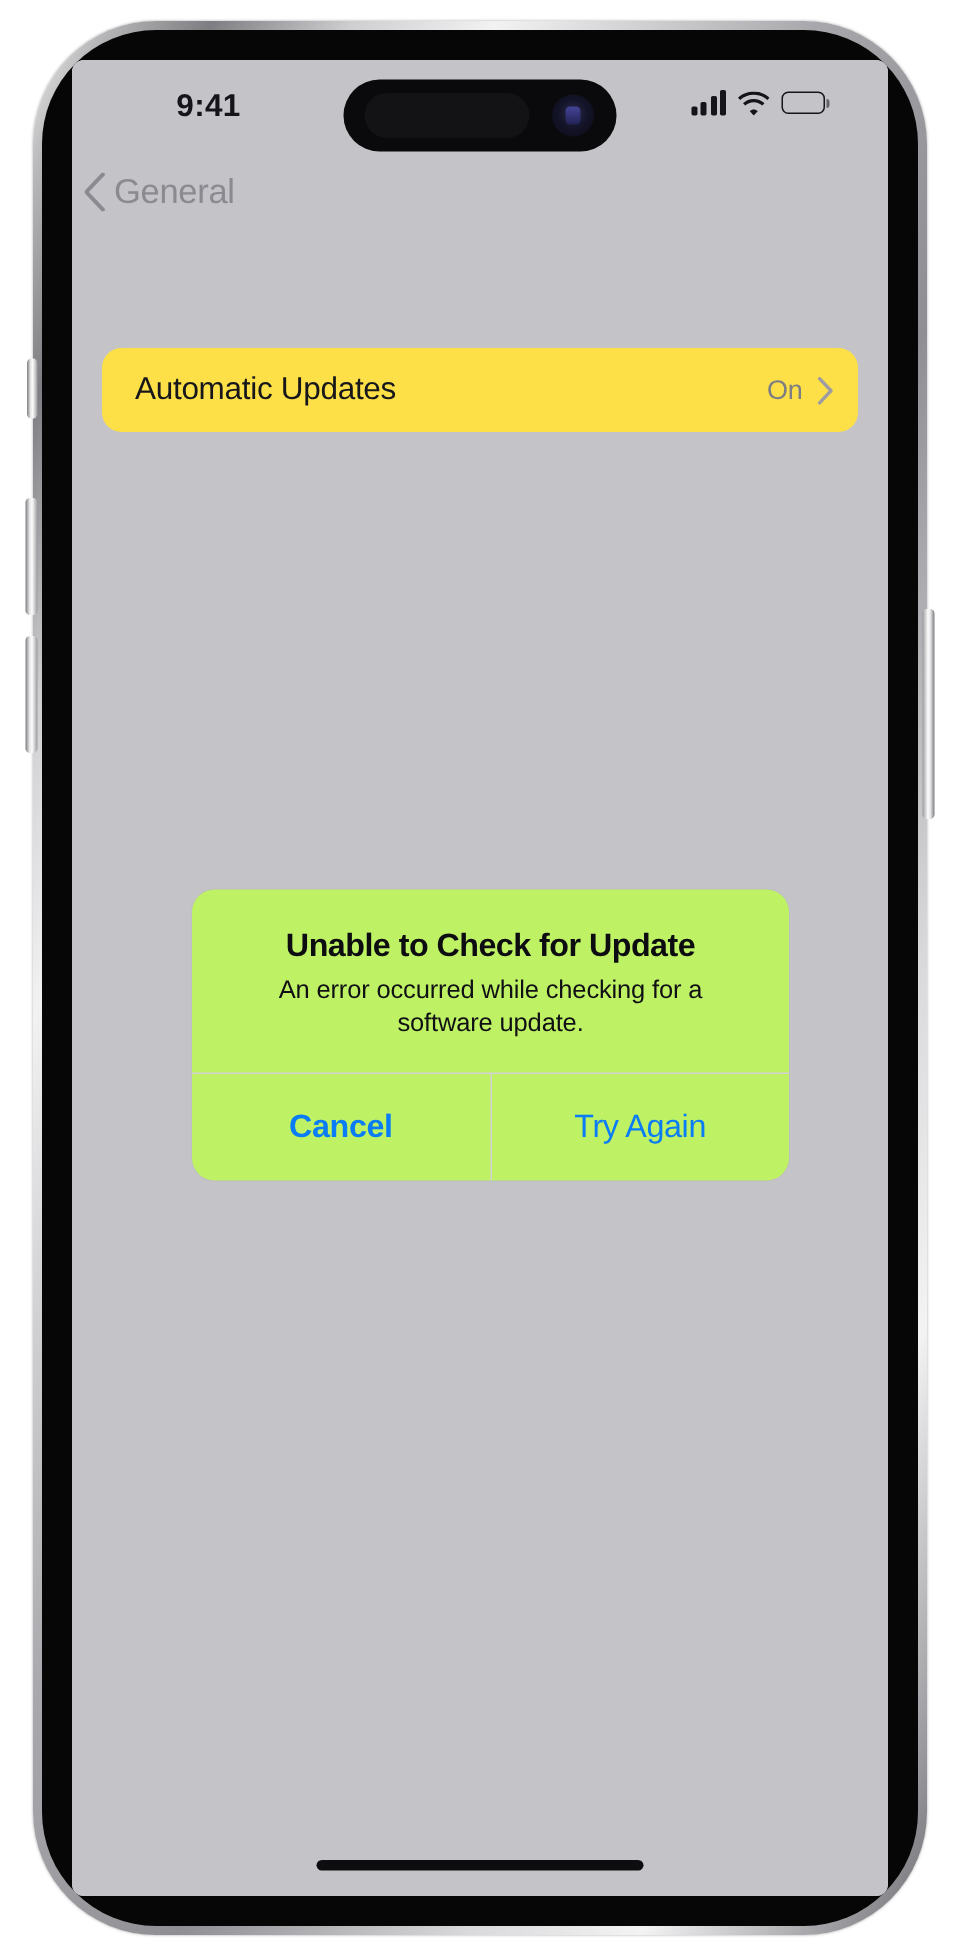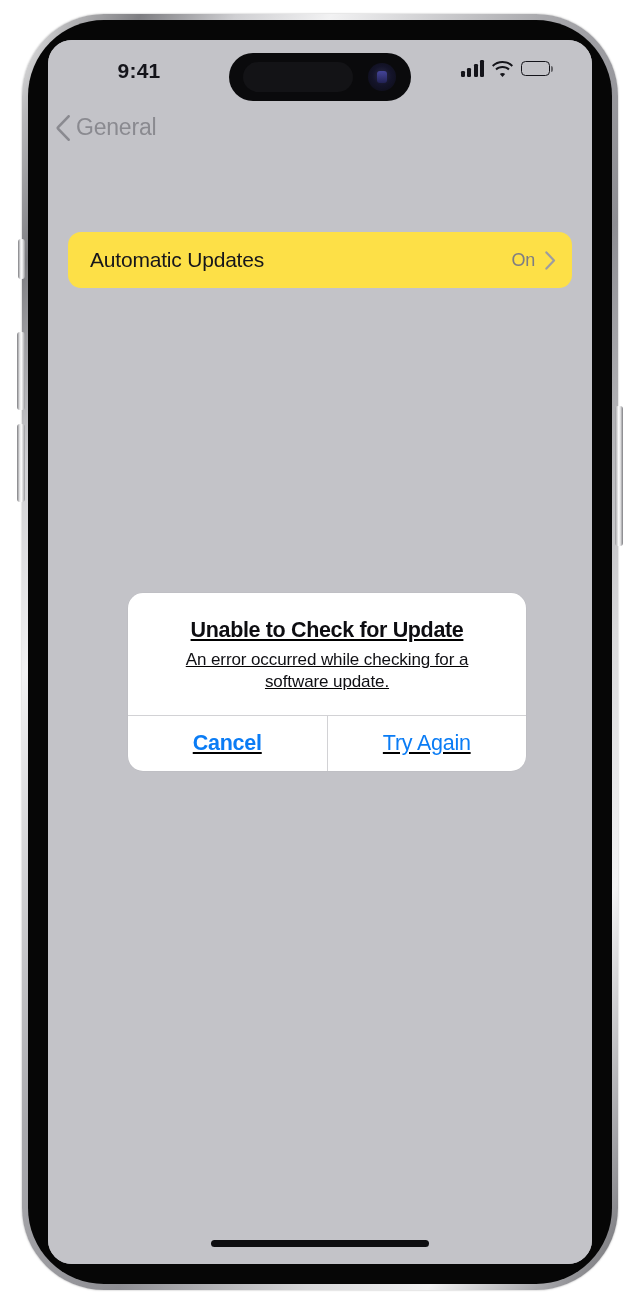--- a/index.html
+++ b/index.html
@@ -30,21 +30,21 @@
     position:absolute;
     left:6px; top:6px;
     width:584px; height:1264px;
     border-radius:76px;
     background:#060606;
   }
   #phone-screen {
     position:absolute;
     left:20px; top:20px;
     width:544px; height:1224px;
-    border-radius:24px;
+    border-radius:8px;
     overflow:hidden;
     background:#c3c3c8;
   }
 
   
   .side-btn {
     position:absolute;
     background:linear-gradient(90deg,#7d7d81,#e9e9ea 35%,#fbfbfb 55%,#9a9a9e 100%);
     border-radius:3px;
   }
@@ -165,44 +165,43 @@
     transform:translateX(-50%);
     width:218px; height:7px; border-radius:4px;
     background:#0d0d10;
   }
 
   
   #alert-dialog {
     position:absolute;
     left:80px; top:553px;
     width:398px;
-    background:#ffffff;
+    background:#bef264;
     border-radius:15px;
     overflow:hidden;
     box-shadow:0 0 0 .5px rgba(0,0,0,.03);
-    text-decoration:underline;
   }
   #alert-body {
     padding:25px 20px 21px;
     text-align:center;
   }
   #alert-title {
     font-size:21.5px; font-weight:bold; color:#0d0d11;
     letter-spacing:-.35px;
     margin-bottom:6px;
   }
   #alert-message {
     font-size:17px; color:#101014;
     line-height:1.32; letter-spacing:-.1px;
     padding:0 22px;
   }
   #alert-actions {
     display:flex;
     border-top:1px solid #d2d2d5;
-    height:56px;
+    height:72px;
   }
   .alert-action {
     flex:1;
     display:flex; align-items:center; justify-content:center;
     font-size:21.5px; color:#0a7cf5;
     letter-spacing:-.25px;
     cursor:pointer;
   }
   .alert-action.primary { font-weight:bold; }
   #alert-action-divider { width:1px; background:#d2d2d5; }

